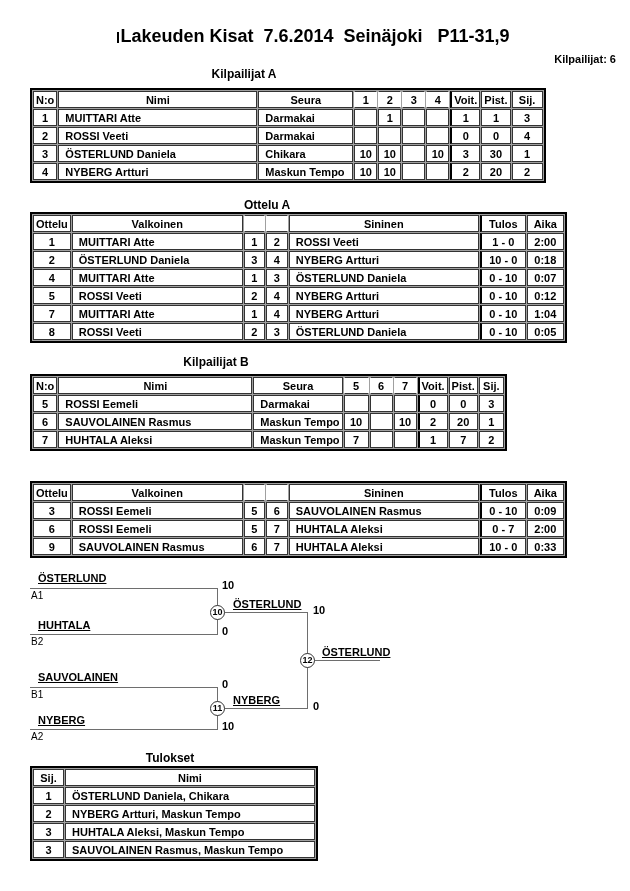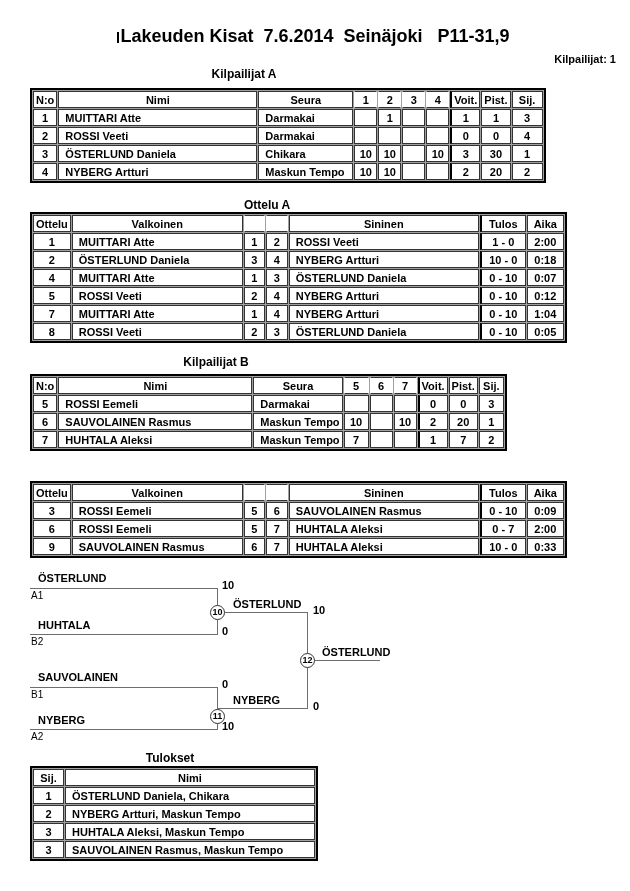--- a/index.html
+++ b/index.html
@@ -23,37 +23,37 @@
     background:#fff; border:1px solid #333; box-sizing:border-box;
     height:17px; padding:0 2px; font-size:11px; font-weight:bold;
     text-align:center; white-space:nowrap; overflow:hidden; line-height:14px;
   }
   .xlt .lft { text-align:left; padding-left:6px; }
   .xlt .thick { border-left:2px solid #000; }
   .xlt .hnum { border-left-color:transparent; border-right-color:transparent; }
   .xlt .ovr { overflow:visible; }
 
   .bl { position:absolute; background:#6e6e6e; }
-  .b-name { position:absolute; font-size:11px; font-weight:bold; white-space:nowrap; }
+  .b-name { position:absolute; font-size:11px; font-weight:bold; white-space:nowrap;text-decoration:underline; }
   .b-seed { position:absolute; font-size:10px; font-weight:normal; white-space:nowrap; }
   .b-score { position:absolute; font-size:11px; font-weight:bold; white-space:nowrap; }
   .m-circle {
     position:absolute; width:15px; height:15px; box-sizing:border-box;
     border:1px solid #333; border-radius:50%; background:#fff;
     font-size:9px; font-weight:bold; line-height:13px; text-align:center; z-index:2;
   }
 </style>
 </head>
 <body>
 
 <div class="page">
 
   <div class="cursor-artifact"></div>
   <div class="title">Lakeuden Kisat  7.6.2014  Seinäjoki   P11-31,9</div>
-  <div class="count-label">Kilpailijat: 1</div>
+  <div class="count-label">Kilpailijat: 6</div>
 
   <div class="sec-heading" style="left:240px; top:67px;">Kilpailijat A</div>
   <table class="xlt" style="left:30px; top:88px;">
     <colgroup>
         <col style="width:21px">
         <col style="width:199px">
         <col style="width:95px">
         <col style="width:23px">
         <col style="width:23px">
         <col style="width:23px">
@@ -339,21 +339,21 @@
     <span class="b-seed" style="left:31px; top:689px;">B1</span>
     <span class="b-score" style="left:222px; top:678px;">0</span>
 
     <span class="b-name" style="left:38px; top:714px;">NYBERG</span>
     <div class="bl" style="left:30px; top:729px; width:188px; height:1px;"></div>
     <span class="b-seed" style="left:31px; top:731px;">A2</span>
     <span class="b-score" style="left:222px; top:720px;">10</span>
 
     <div class="bl" style="left:217px; top:687px; width:1px; height:43px;"></div>
     <div class="bl" style="left:218px; top:708px; width:90px; height:1px;"></div>
-    <div class="m-circle" style="left:210px; top:701px;margin-top:8px;">11</div>
+    <div class="m-circle" style="left:210px; top:701px;">11</div>
     <span class="b-name" style="left:233px; top:694px;">NYBERG</span>
     <span class="b-score" style="left:313px; top:700px;">0</span>
 
     <div class="bl" style="left:307px; top:612px; width:1px; height:97px;"></div>
     <div class="bl" style="left:307px; top:660px; width:73px; height:1px;"></div>
     <div class="m-circle" style="left:300px; top:653px;">12</div>
     <span class="b-name" style="left:322px; top:646px;">ÖSTERLUND</span>
   </div>
 
   <div class="sec-heading" style="left:166px; top:751px;">Tulokset</div>

